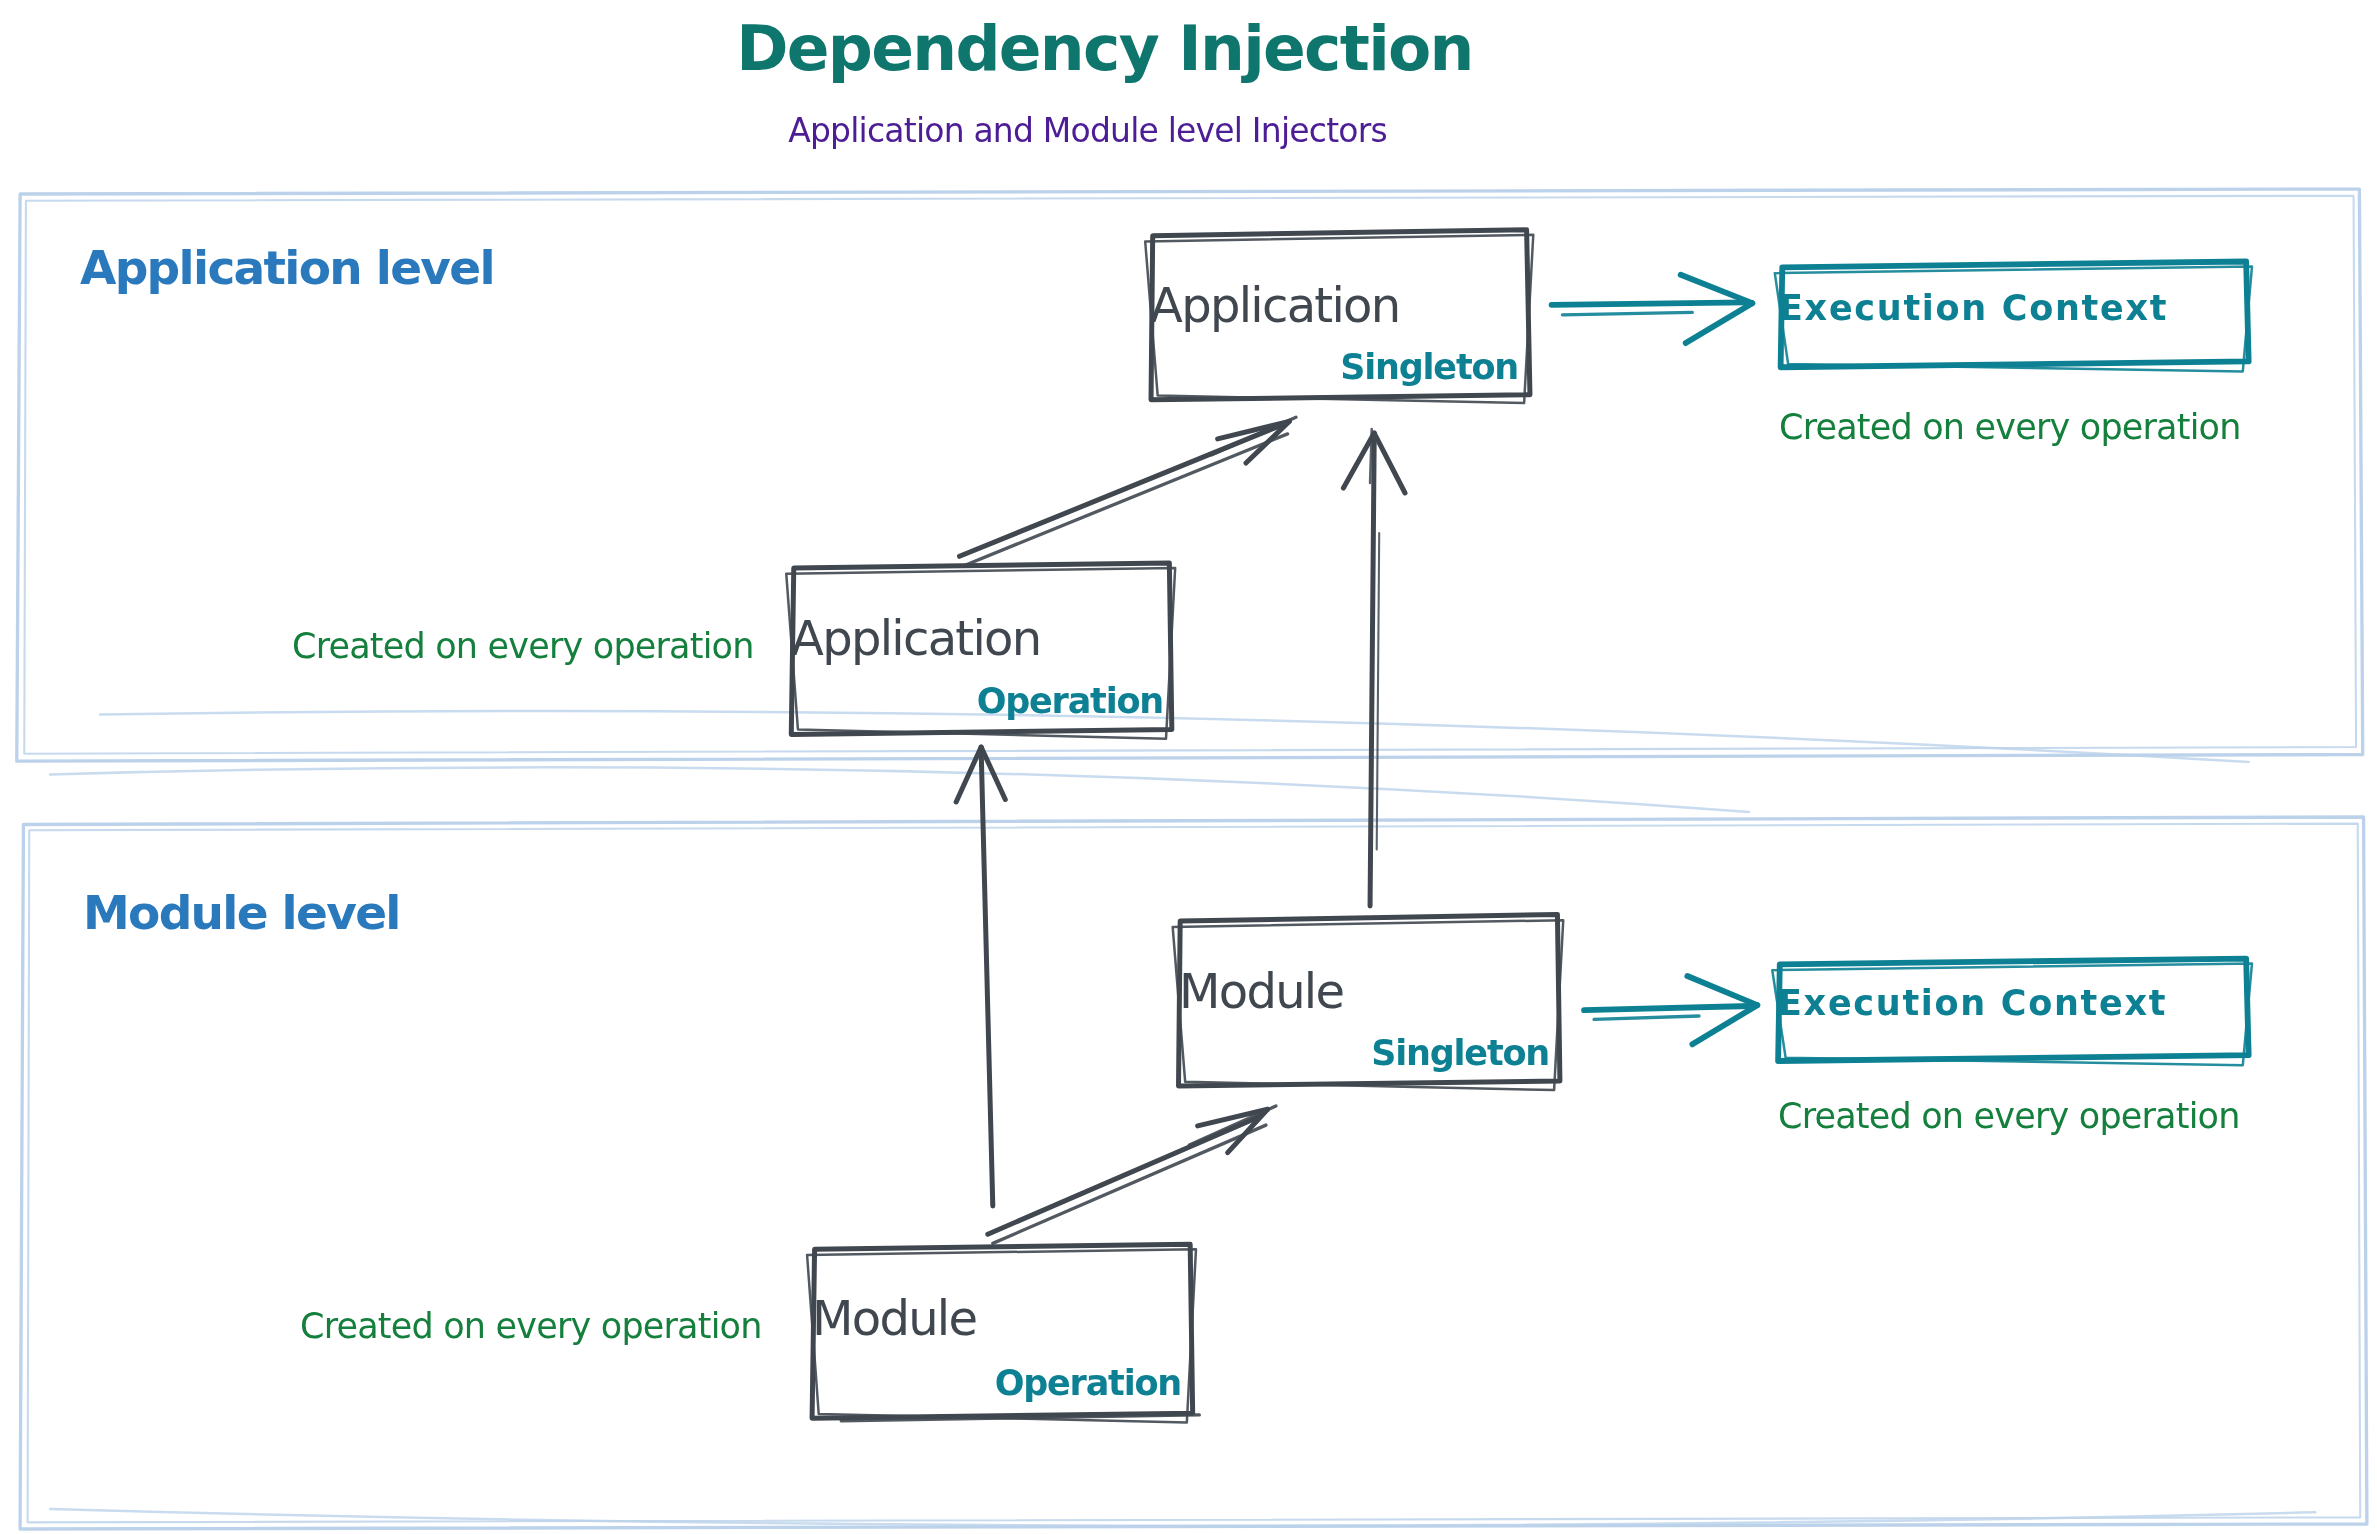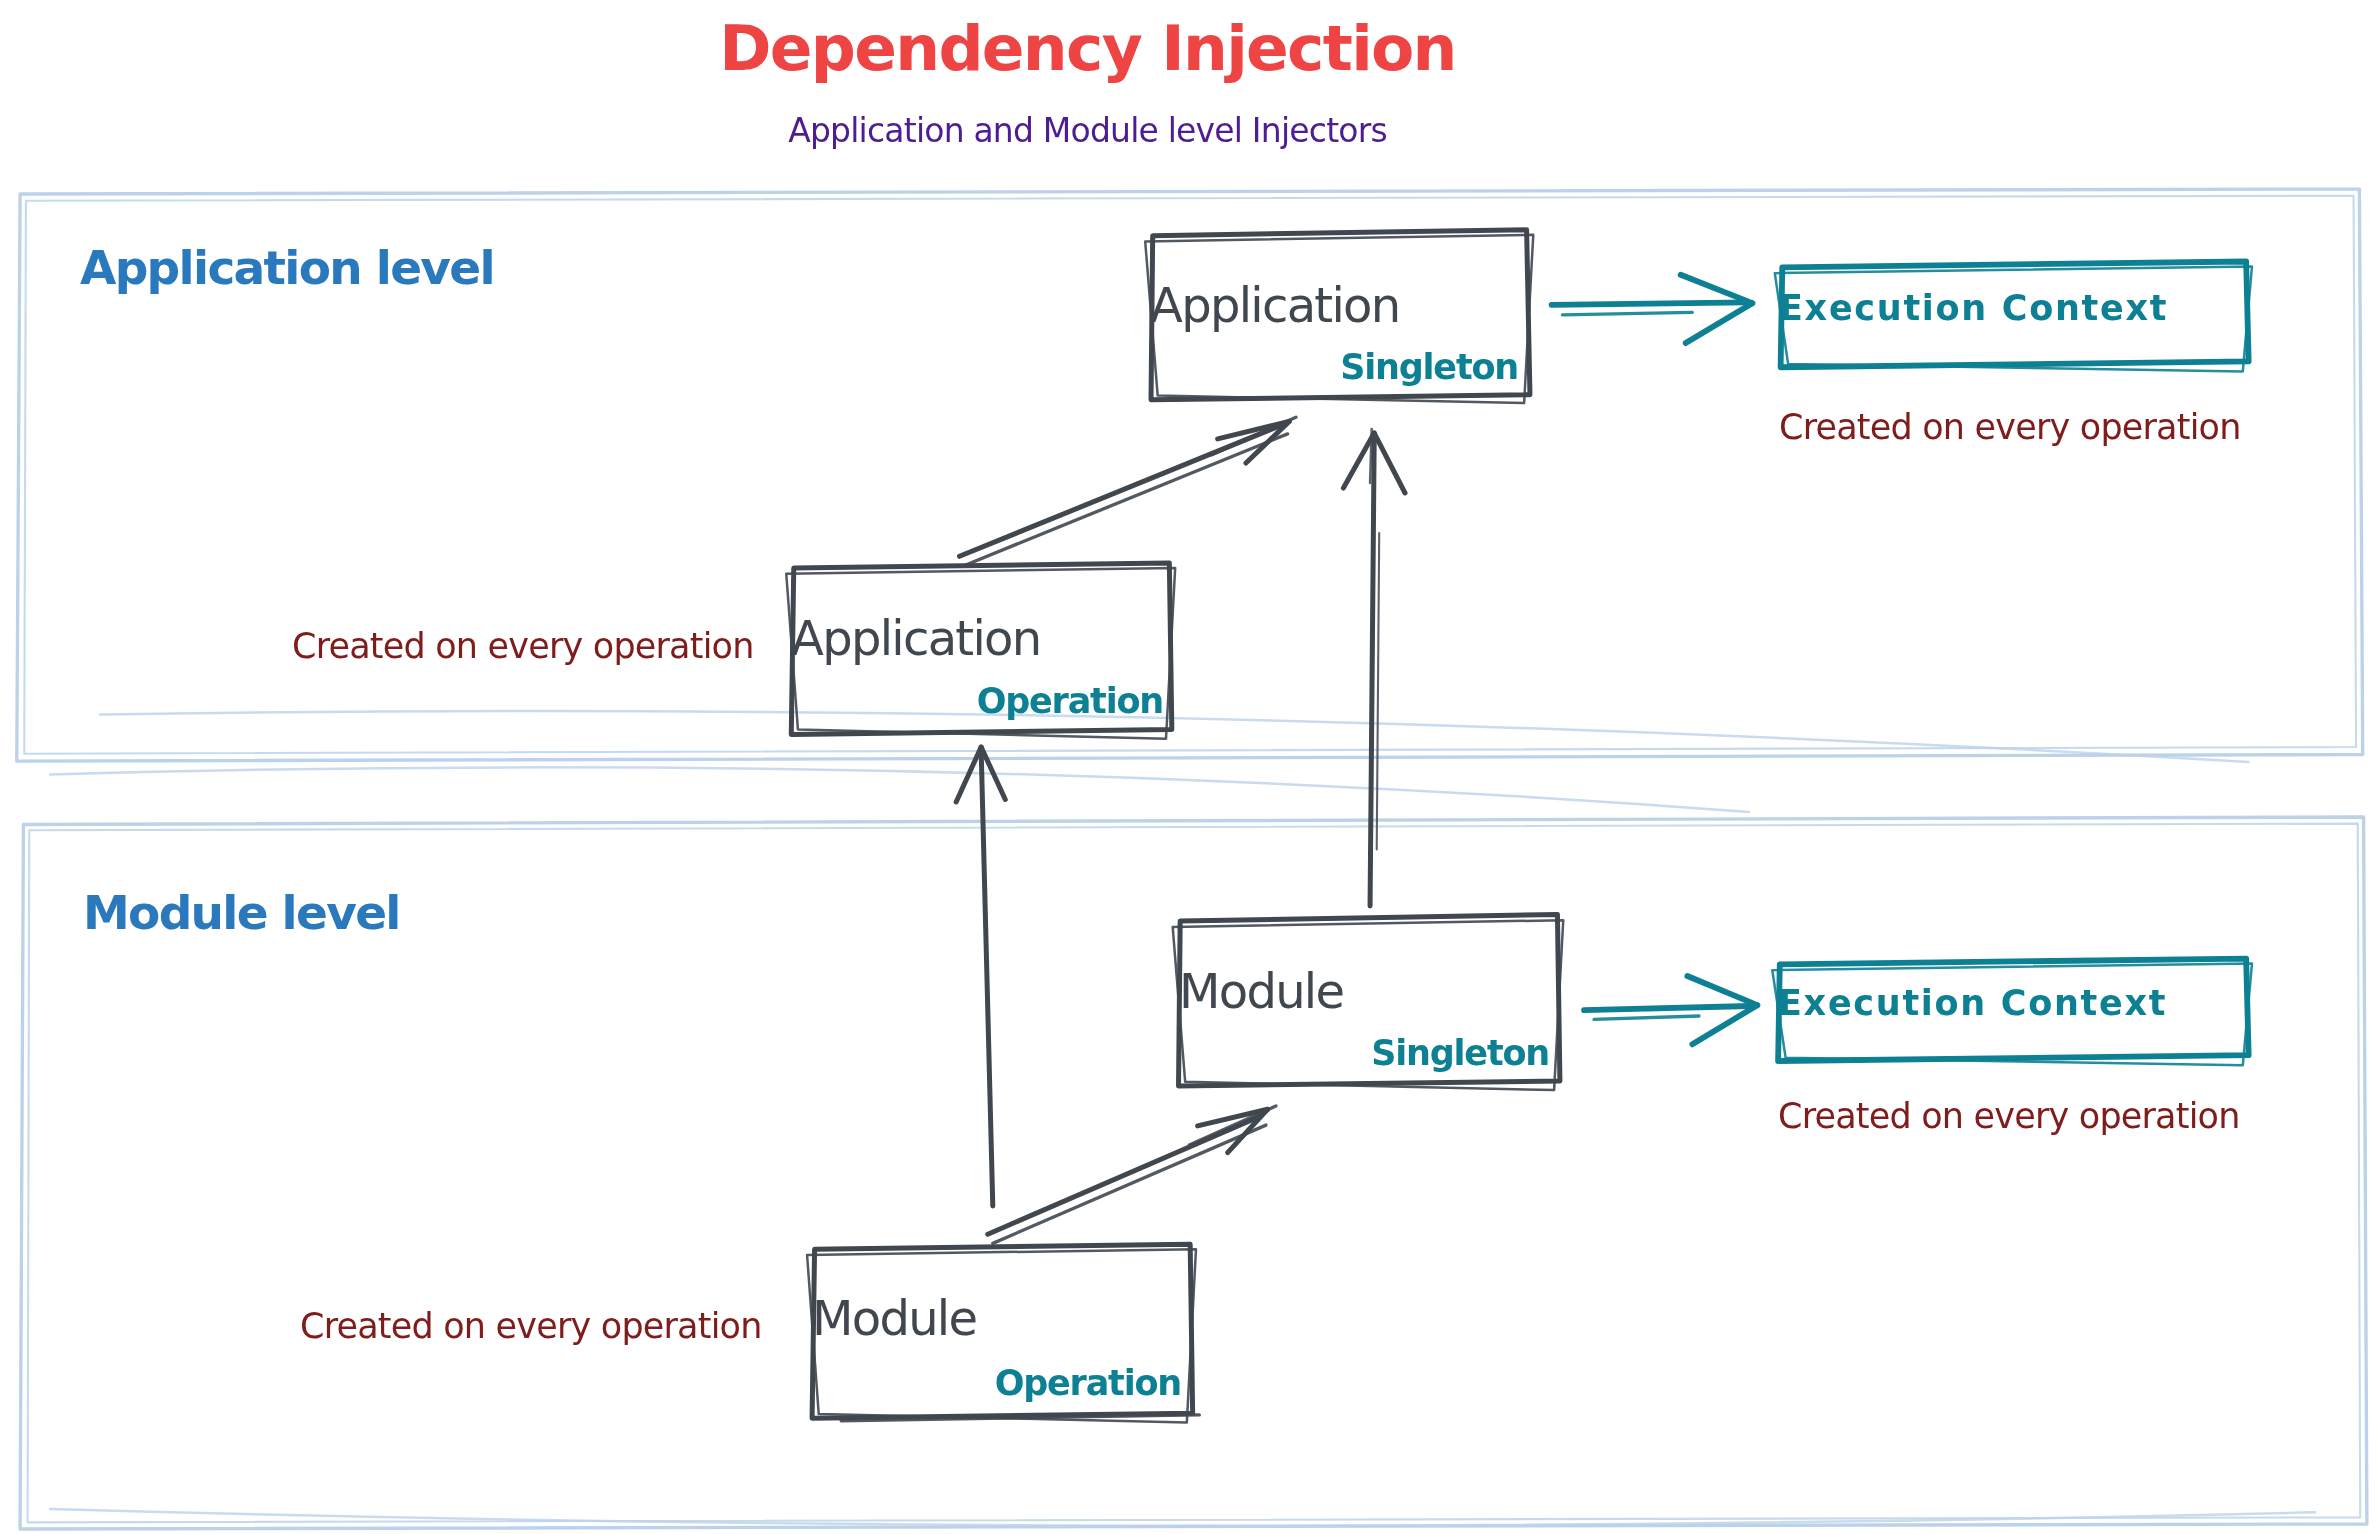--- a/index.html
+++ b/index.html
@@ -8,23 +8,23 @@
     width:2377px;height:1534px;
     background:#ffffff;
     font-family:"DejaVu Sans", sans-serif;
     overflow:hidden;
   }
   .layer{position:absolute;left:0;top:0;}
   .txt{position:absolute;white-space:nowrap;}
   .center{text-align:left;}
   .right{text-align:right;font-weight:bold;}
   .title{
-    left:546px;top:11.7px;width:1083px;
+    left:563px;top:11.7px;width:1083px;
     font-size:63px;font-weight:bold;letter-spacing:-1.7px;
-    color:#ef4444;text-align:center;
+    color:#0f766e;text-align:center;
   }
   .subtitle{
     left:546px;top:111px;width:1083px;
     font-size:33px;letter-spacing:-0.8px;
     color:#4c1d95;text-align:center;
   }
   .level-label{
     font-size:47px;letter-spacing:-1.7px;font-weight:bold;
     color:#2a79bd;
     margin-left:28px;
@@ -36,21 +36,21 @@
   .box-scope{
     font-size:35px;letter-spacing:-1.2px;
     color:#0d8193;
   }
   .ec-label{
     font-size:35px;letter-spacing:1.7px;font-weight:bold;
     color:#0d8193;
   }
   .note{
     font-size:35px;letter-spacing:-0.8px;
-    color:#7f1d1d;
+    color:#15803d;
   }
   svg .sk{fill:none;stroke-linecap:round;stroke-linejoin:round;}
 </style>
 </head>
 <body>
 
 <div class="canvas">
 
   <svg class="layer" width="2377" height="1534" viewBox="0 0 2854 1842">
 

